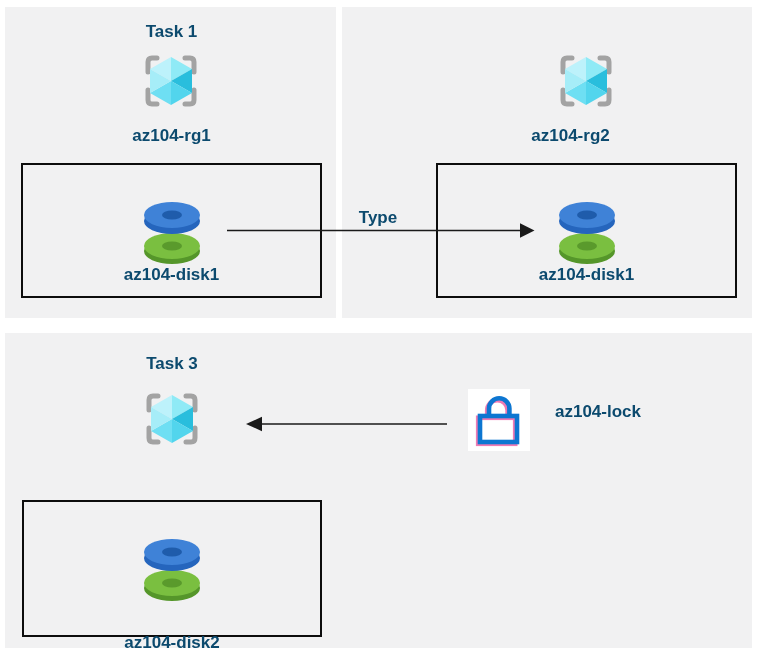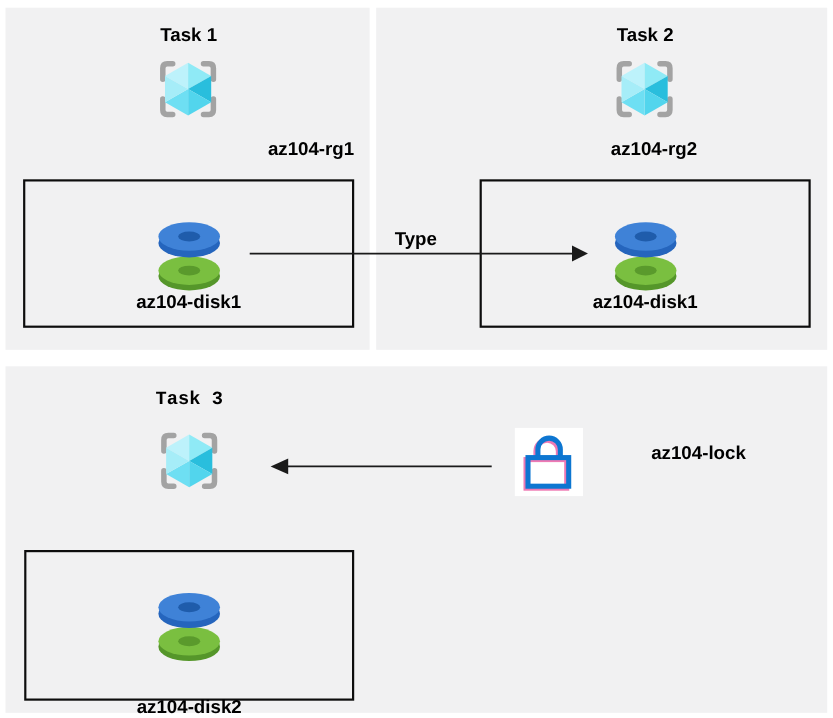--- a/index.html
+++ b/index.html
@@ -1,27 +1,27 @@
 <!DOCTYPE html>
 <html style="--panel_bg: #f1f1f2; --box_border: #0d0d0d; --arrow: #1a1a1a; --bracket: #a3a3a3; --cube_tl: #bdf2fb; --cube_tr: #8feaf6; --cube_right: #29bedd; --cube_br: #52d5ed; --cube_bl: #6edff3; --cube_left: #a6edf8; --disk_blue_top: #3f82d7; --disk_blue_side: #2565bd; --disk_blue_hole: #1f5cab; --disk_green_top: #7abf40; --disk_green_side: #55962a; --disk_green_hole: #5a9a2c; --lock_blue: #0d76d1; --lock_pink: #ee7ab4;"><head>
 <meta charset="utf-8">
 <style>
   html,body{margin:0;padding:0;background:#ffffff;}
   .canvas{
     position:relative;width:757px;height:653px;background:#ffffff;
-    font-family:"Liberation Sans",sans-serif;font-weight:bold;color:#000000;
+    font-family:"Liberation Sans",sans-serif;font-weight:bold;color:#0c4a6e;
     overflow:hidden;
   }
   .panel{position:absolute;background:var(--panel_bg);}
   .label{position:absolute;text-align:center;font-size:17px;line-height:24px;white-space:nowrap;}
   .inner-box{position:absolute;border:2px solid var(--box_border);box-sizing:border-box;}
   .icon{position:absolute;}
   .arrow-overlay{position:absolute;left:0;top:0;pointer-events:none;}
   .lock-box{position:absolute;background:#ffffff;}
-  .lock-text{position:absolute;text-align:right;font-size:17px;line-height:27px;}
+  .lock-text{position:absolute;text-align:center;font-size:17px;line-height:27px;}
   .arrow-line{stroke:var(--arrow);stroke-width:1.6;}
   .arrow-head{fill:var(--arrow);}
   .bracket{stroke:var(--bracket);stroke-width:5;fill:none;stroke-linecap:round;}
   .c-tl{fill:var(--cube_tl);} .c-tr{fill:var(--cube_tr);} .c-r{fill:var(--cube_right);}
   .c-br{fill:var(--cube_br);} .c-bl{fill:var(--cube_bl);} .c-l{fill:var(--cube_left);}
   .d-bs{fill:var(--disk_blue_side);} .d-bt{fill:var(--disk_blue_top);} .d-bh{fill:var(--disk_blue_hole);}
   .d-gs{fill:var(--disk_green_side);} .d-gt{fill:var(--disk_green_top);} .d-gh{fill:var(--disk_green_hole);}
   .lock-blue{stroke:var(--lock_blue);fill:none;stroke-width:4.6;}
   .lock-pink{stroke:var(--lock_pink);fill:none;stroke-width:4.6;}
 </style>
@@ -64,39 +64,38 @@
 <div class="canvas">
 
   <section class="panel" style="left:5px;top:7px;width:331px;height:311px;"></section>
   <section class="panel" style="left:342px;top:7px;width:410px;height:311px;"></section>
   <section class="panel" style="left:5px;top:333px;width:747px;height:315px;"></section>
 
   <div class="label" style="left:21px;top:20px;width:301px;">Task 1</div>
   <svg class="icon" style="left:142px;top:53px;" width="58" height="56">
       <use href="#sym-rg"></use>
     </svg>
-  <div class="label" style="left:21px;top:124px;width:301px;text-align:right;">az104-rg1</div>
+  <div class="label" style="left:21px;top:124px;width:301px;">az104-rg1</div>
   <div class="inner-box" style="left:21px;top:163px;width:301px;height:135px;"></div>
   <svg class="icon" style="left:143px;top:200px;" width="58" height="66">
       <use href="#sym-disk"></use>
     </svg>
   <div class="label" style="left:21px;top:263px;width:301px;">az104-disk1</div>
 
-  <div class="label" style="left:436px;top:20px;width:301px;">Task 2</div>
   <svg class="icon" style="left:557px;top:53px;" width="58" height="56">
       <use href="#sym-rg"></use>
     </svg>
-  <div class="label" style="left:444px;top:124px;width:301px;">az104-rg2</div>
+  <div class="label" style="left:420px;top:124px;width:301px;">az104-rg2</div>
   <div class="inner-box" style="left:436px;top:163px;width:301px;height:135px;"></div>
   <svg class="icon" style="left:558px;top:200px;" width="58" height="66">
       <use href="#sym-disk"></use>
     </svg>
   <div class="label" style="left:436px;top:263px;width:301px;">az104-disk1</div>
 
-  <div class="label" style="left:22px;top:352px;width:300px;font-family:Liberation Mono, monospace;">Task 3</div>
+  <div class="label" style="left:22px;top:352px;width:300px;">Task 3</div>
   <svg class="icon" style="left:143px;top:391px;" width="58" height="56">
       <use href="#sym-rg"></use>
     </svg>
   <div class="inner-box" style="left:22px;top:500px;width:300px;height:137px;"></div>
   <svg class="icon" style="left:143px;top:537px;" width="58" height="66">
       <use href="#sym-disk"></use>
     </svg>
   <div class="label" style="left:22px;top:603px;width:300px;margin-top:28px;">az104-disk2</div>
 
   <svg class="arrow-overlay" width="757" height="653">

